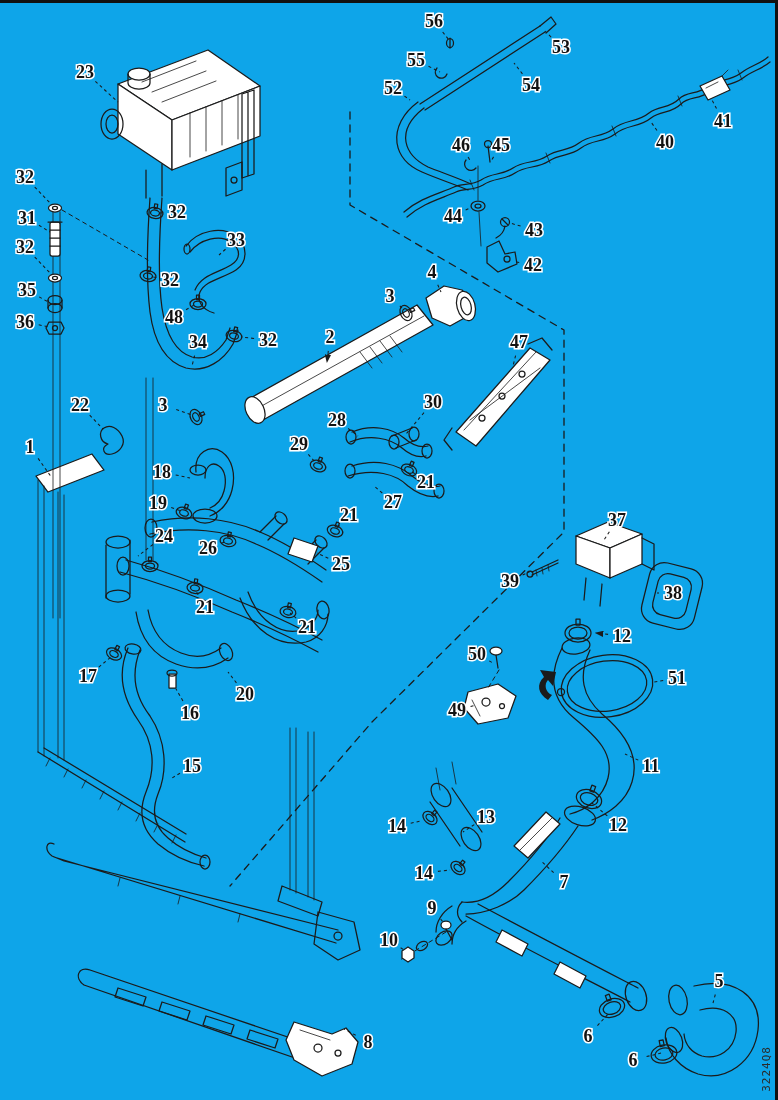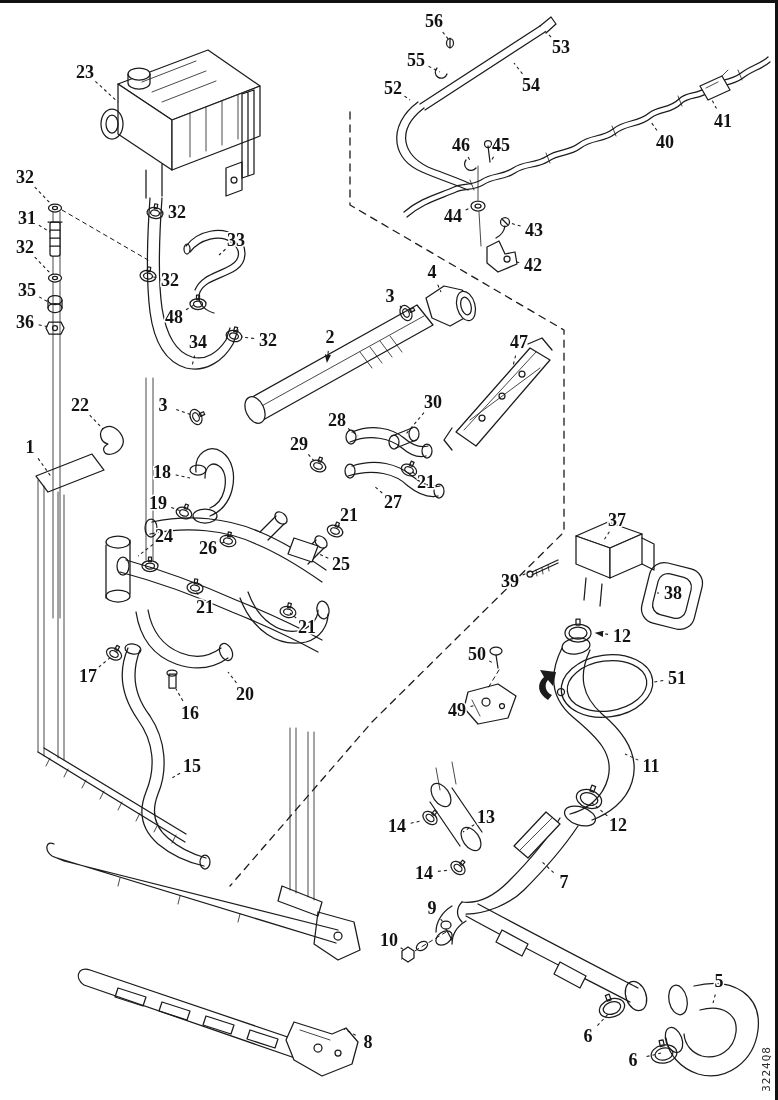--- a/index.html
+++ b/index.html
@@ -1,16 +1,16 @@
 <!DOCTYPE html>
 <html><head>
 <meta charset="utf-8">
 <style>
   html,body{margin:0;padding:0;background:#e8e8e8;}
-  .sheet{position:relative;width:778px;height:1100px;background:#ffffff;overflow:hidden;
+  .sheet{position:relative;width:778px;height:1100px;background:#0ea5e9;overflow:hidden;
          font-family:"Liberation Serif",serif;}
   .border-top{position:absolute;left:0;top:0;width:778px;height:3px;background:#111;}
   .border-right{position:absolute;right:0;top:0;width:3px;height:1100px;background:#111;}
   svg.diagram{position:absolute;left:0;top:0;}
   .art{stroke:#1b1b1b;fill:none;stroke-width:1.25;stroke-linecap:round;stroke-linejoin:round;}
   .art .fillw{fill:#ffffff;}
   .art .thin{stroke-width:0.8;}
   .art .dash{stroke-dasharray:7 6;stroke-width:1.3;}
   .art .axis{stroke-dasharray:4 4;stroke-width:1;}
   .art .solidfill{fill:#1b1b1b;stroke:none;}

